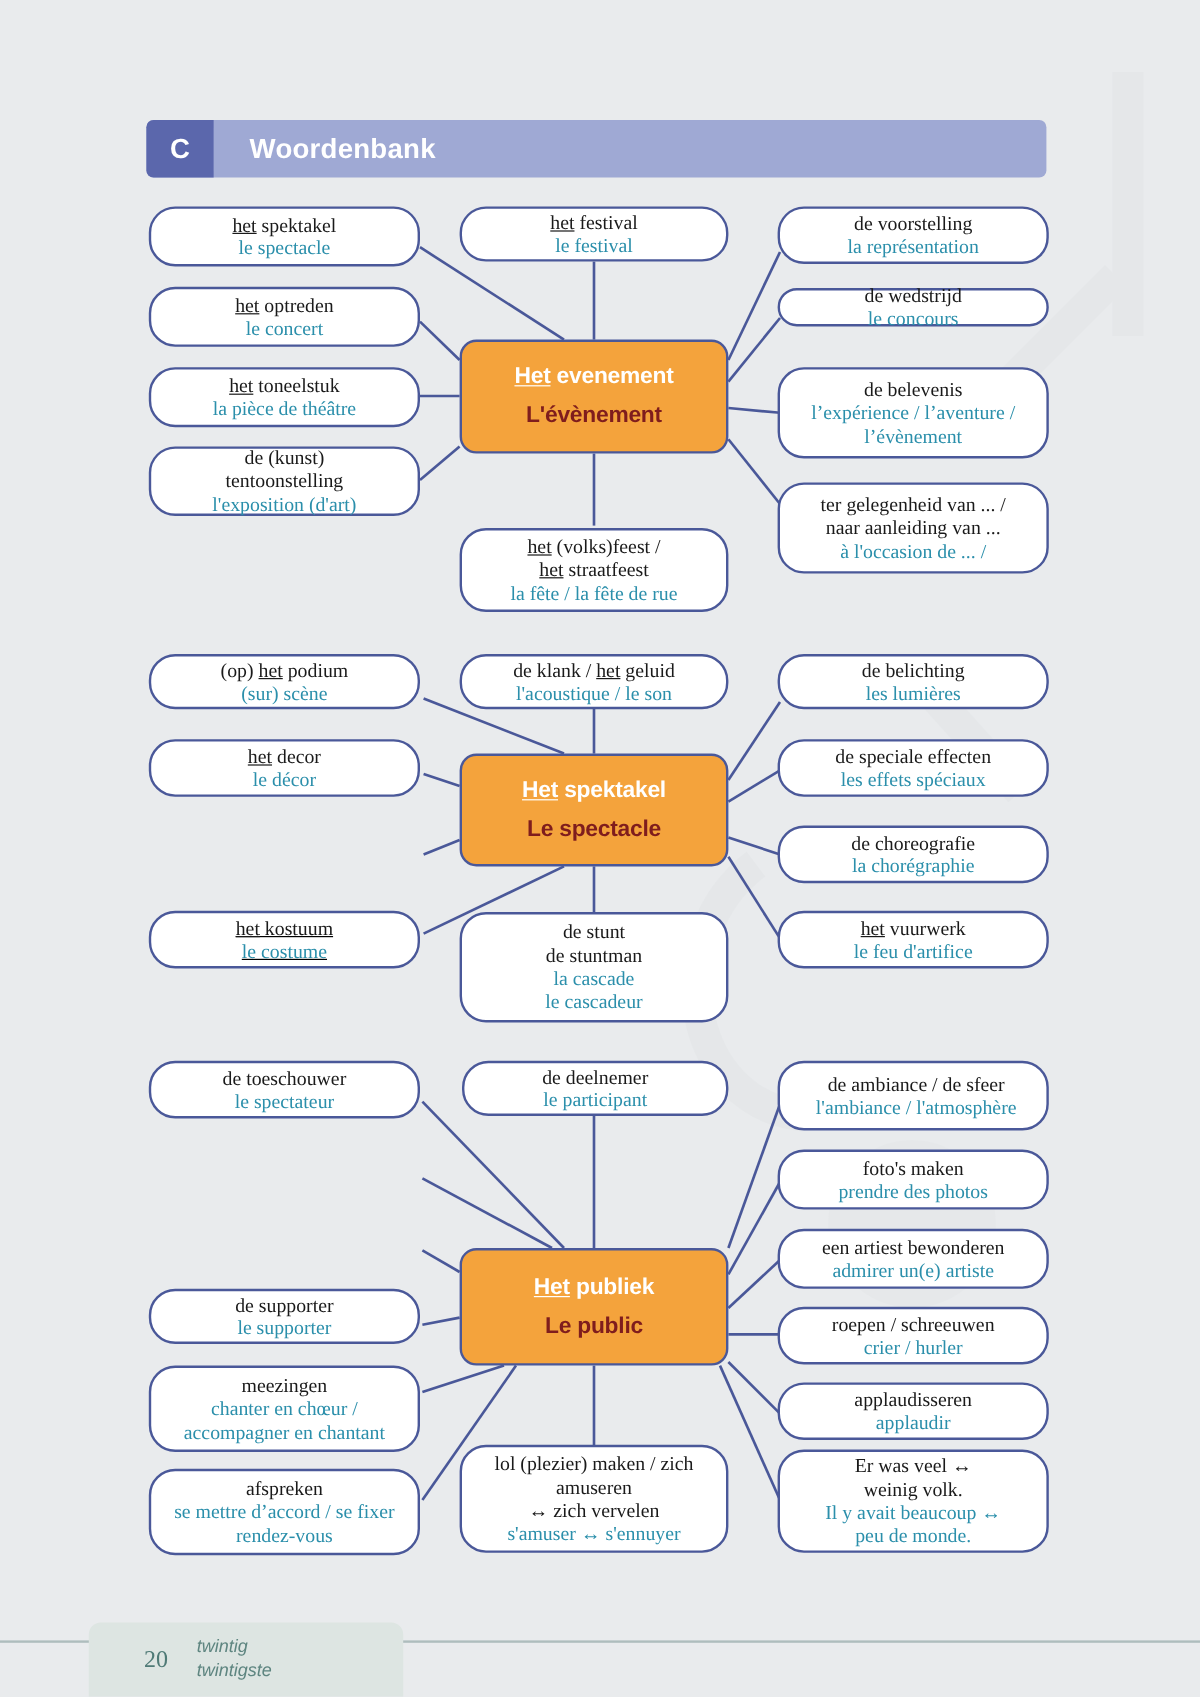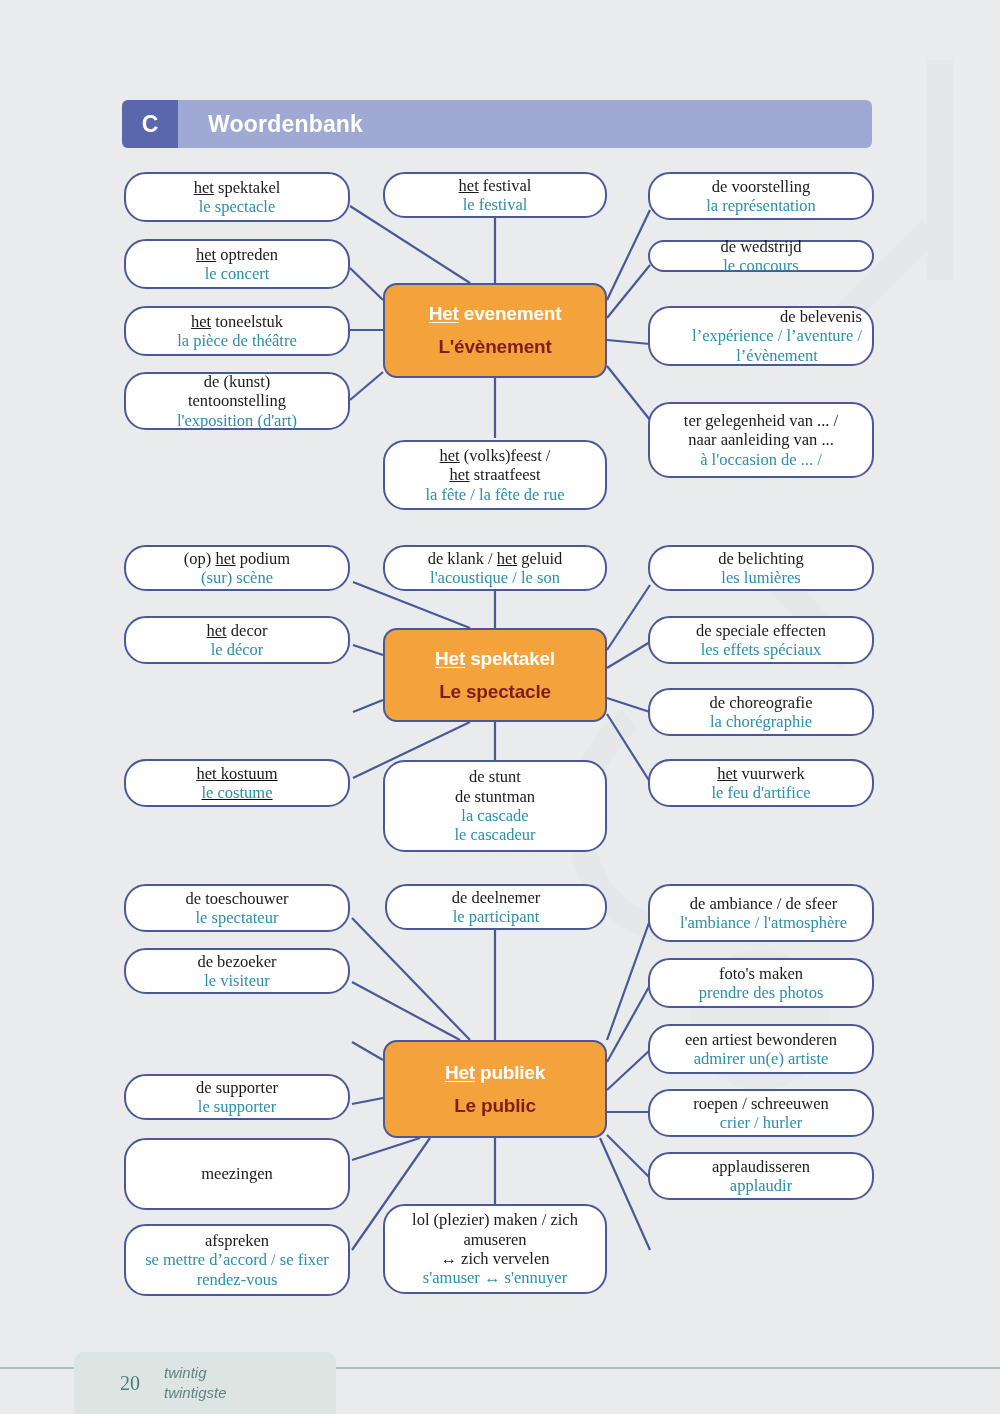--- a/index.html
+++ b/index.html
@@ -167,21 +167,21 @@
   <div class="node" style="left:648px;top:172px;width:226px;height:48px;">
     <div class="nl">de voorstelling</div>
     <div class="fr">la représentation</div>
   </div>
 
   <div class="node" style="left:648px;top:240px;width:226px;height:32px;">
     <div class="nl">de wedstrijd</div>
     <div class="fr">le concours</div>
   </div>
 
-  <div class="node" style="left:648px;top:306px;width:226px;height:60px;align-items:flex-end;">
+  <div class="node" style="left:648px;top:306px;width:226px;height:76px;">
     <div class="nl">de belevenis</div>
     <div class="fr">l’expérience / l’aventure /<br>l’évènement</div>
   </div>
 
   <div class="node" style="left:648px;top:402px;width:226px;height:76px;">
     <div class="nl">ter gelegenheid van ... /<br>naar aanleiding van ...</div>
     <div class="fr">à l'occasion de ... /</div>
   </div>
 
   <div class="center" style="left:383px;top:283px;width:224px;height:95px;">
@@ -238,33 +238,30 @@
   <div class="center" style="left:383px;top:628px;width:224px;height:94px;">
     <div class="cnl"><u>Het</u> spektakel</div>
     <div class="cfr">Le spectacle</div>
   </div>
 
   <div class="node" style="left:124px;top:884px;width:226px;height:48px;">
     <div class="nl">de toeschouwer</div>
     <div class="fr">le spectateur</div>
   </div>
 
-  <div class="node" style="left:124px;top:948px;width:226px;height:46px;">
-    <div class="nl">de bezoeker</div>
-    <div class="fr">le visiteur</div>
-  </div>
 
 
   <div class="node" style="left:124px;top:1074px;width:226px;height:46px;">
     <div class="nl">de supporter</div>
     <div class="fr">le supporter</div>
   </div>
 
   <div class="node" style="left:124px;top:1138px;width:226px;height:72px;">
     <div class="nl">meezingen</div>
+    <div class="fr">chanter en chœur /<br>accompagner en chantant</div>
   </div>
 
   <div class="node" style="left:124px;top:1224px;width:226px;height:72px;">
     <div class="nl">afspreken</div>
     <div class="fr">se mettre d’accord / se fixer<br>rendez-vous</div>
   </div>
 
   <div class="node" style="left:385px;top:884px;width:222px;height:46px;">
     <div class="nl">de deelnemer</div>
     <div class="fr">le participant</div>
@@ -293,20 +290,24 @@
   <div class="node" style="left:648px;top:1089px;width:226px;height:48px;">
     <div class="nl">roepen / schreeuwen</div>
     <div class="fr">crier / hurler</div>
   </div>
 
   <div class="node" style="left:648px;top:1152px;width:226px;height:48px;">
     <div class="nl">applaudisseren</div>
     <div class="fr">applaudir</div>
   </div>
 
+  <div class="node" style="left:648px;top:1208px;width:226px;height:86px;">
+    <div class="nl">Er was veel ↔<br>weinig volk.</div>
+    <div class="fr">Il y avait beaucoup ↔<br>peu de monde.</div>
+  </div>
 
   <div class="center" style="left:383px;top:1040px;width:224px;height:98px;">
     <div class="cnl"><u>Het</u> publiek</div>
     <div class="cfr">Le public</div>
   </div>
 
   <div class="foot-rule"></div>
   <div class="foot-tab">
     <div class="foot-num">20</div>
     <div class="foot-words">

